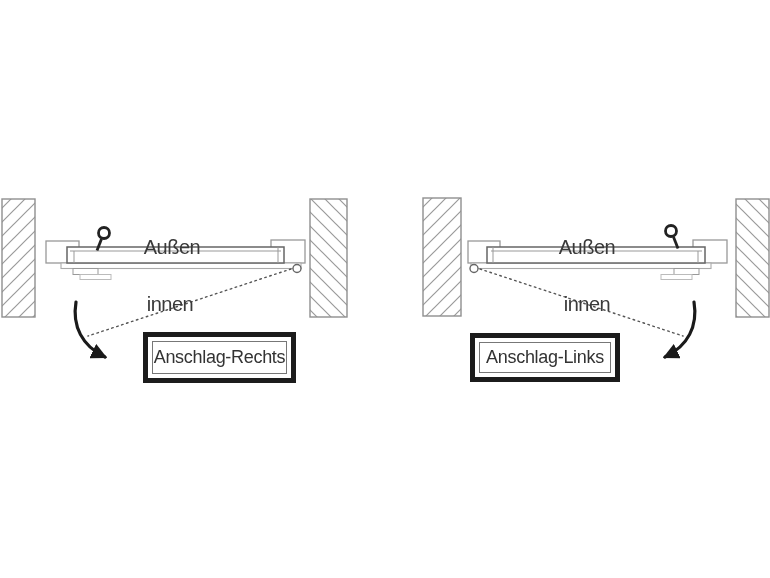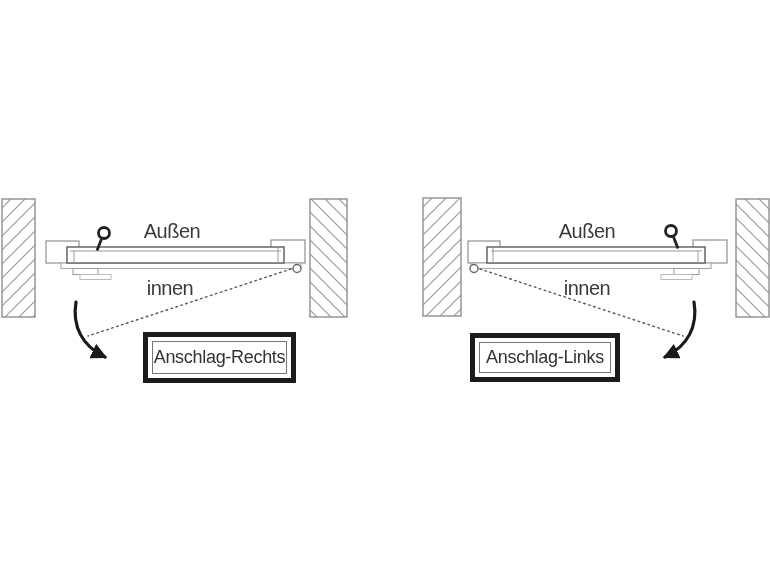--- a/index.html
+++ b/index.html
@@ -11,20 +11,21 @@
     font-family:"Liberation Sans", sans-serif;
   }
   .lineart{position:absolute;left:0;top:0;}
   .label{
     position:absolute;
     width:100px;height:22px;
     display:flex;align-items:center;justify-content:center;
     font-size:20px;letter-spacing:-0.5px;
     color:#3a3a3a;
     white-space:nowrap;
+    margin-top:16px;
   }
   .caption-box{
     position:absolute;
     border:5px solid #1c1c1c;
     background:#ffffff;
     padding:4px;
     box-sizing:border-box;
   }
   .caption-inner{
     width:100%;height:100%;

